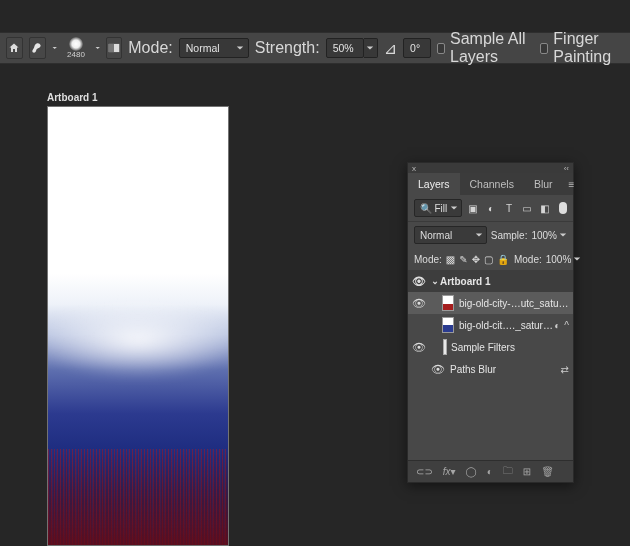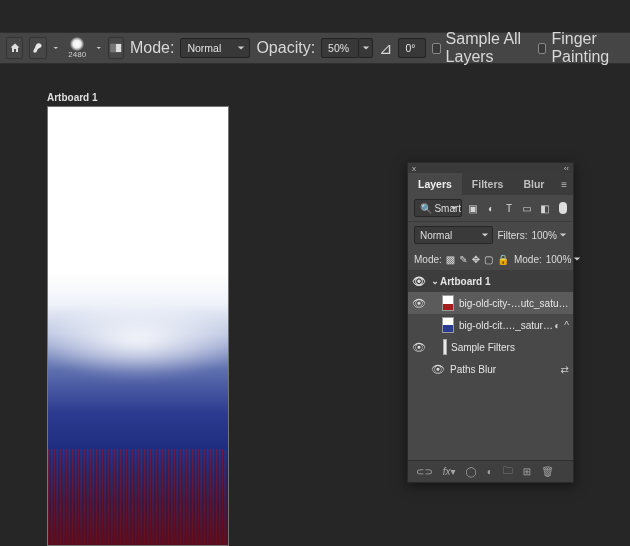--- a/index.html
+++ b/index.html
@@ -52,21 +52,21 @@
     background-image:
       linear-gradient(to top, rgba(100,10,20,0.85), rgba(100,10,20,0) ),
       repeating-linear-gradient(90deg, rgba(170,20,30,0.5) 0 1px, rgba(170,20,30,0) 1px 3px),
       repeating-linear-gradient(90deg, rgba(40,50,130,0.7) 0 1px, rgba(40,50,130,0.2) 1px 4px);
     filter: blur(0.3px);
   }
 
   
   .panel { position:absolute; top:162px; left:407px; width:167px; background:#484848; border:1px solid #2a2a2a; box-shadow: 0 3px 12px rgba(0,0,0,0.5); }
   .panel-head { height:10px; background:#3a3a3a; display:flex; justify-content:space-between; align-items:center; padding:0 4px; font-size:8px; color:#bbb; }
-  .tabs { display:flex; align-items:center; background:#3b3b3b; height:22px;font-weight:bold; }
+  .tabs { display:flex; align-items:center; background:#3b3b3b; height:22px; }
   .tab { padding: 0 10px; height:100%; display:flex; align-items:center; font-size:10.5px; color:#bfbfbf; }
   .tab.active { background:#484848; color:#eee; }
   .tabs .menu { margin-left:auto; padding:0 6px; color:#bbb; font-size:10px; }
   .panel-row { display:flex; align-items:center; gap:4px; padding:4px 6px; }
   .filter-row { border-bottom: 1px solid #3a3a3a; }
   .dd-sm { height:18px; background:#3a3a3a; border:1px solid #262626; border-radius:2px; display:flex; align-items:center; padding:0 14px 0 5px; position:relative; font-size:10px; color:#ddd; }
   .dd-sm .dd-arrow{ position:absolute; right:3px; top:50%; transform:translateY(-50%); }
   .ico { width:14px; height:14px; display:flex; align-items:center; justify-content:center; color:#d5d5d5; }
   .opacity-row, .lock-row { font-size:10px; color:#ddd; }
   .val-box { display:flex; align-items:center; gap:2px; }
@@ -123,21 +123,21 @@
   </div>
 
   <span class="ob-label">Mode:</span>
   <div class="dropdown">
     <span>Normal</span>
     <svg class="arrow dd-arrow" viewBox="0 0 10 10">
         <path d="M1 3l4 4 4-4z"></path>
       </svg>
   </div>
 
-  <span class="ob-label">Opacity:</span>
+  <span class="ob-label">Strength:</span>
   <div style="display:flex;">
     <div class="field">
         <span>50%</span>
       </div>
     <div class="mini-chev">
         <svg class="arrow" viewBox="0 0 10 10">
           <path d="M1 3l4 4 4-4z"></path>
         </svg>
       </div>
   </div>
@@ -167,52 +167,52 @@
 <div class="panel">
   <div class="panel-head">
     <span>x</span>
     <span>‹‹</span>
   </div>
   <div class="tabs">
     <div class="tab active">
         <span>Layers</span>
       </div>
     <div class="tab">
-        <span>Filters</span>
+        <span>Channels</span>
       </div>
     <div class="tab">
         <span>Blur</span>
       </div>
     <div class="menu">≡</div>
   </div>
 
   <div class="panel-row filter-row">
     <div class="dd-sm" style="width:48px">
       <span style="margin-right:2px">🔍</span>
-        <span>Smart</span>
+        <span>Fill</span>
       <svg class="arrow dd-arrow" viewBox="0 0 10 10">
           <path d="M1 3l4 4 4-4z"></path>
         </svg>
     </div>
     <div class="ico">▣</div>
     <div class="ico">◐</div>
     <div class="ico">T</div>
     <div class="ico">▭</div>
     <div class="ico">◧</div>
     <div style="margin-left:auto; width:8px; height:12px; border-radius:4px; background:#ddd"></div>
   </div>
 
   <div class="panel-row opacity-row">
     <div class="dd-sm" style="flex:1">
       <span>Normal</span>
       <svg class="arrow dd-arrow" viewBox="0 0 10 10">
           <path d="M1 3l4 4 4-4z"></path>
         </svg>
     </div>
-    <span>Filters:</span>
+    <span>Sample:</span>
     <div class="val-box">
       <span>100%</span>
       <svg class="arrow" viewBox="0 0 10 10">
           <path d="M1 3l4 4 4-4z"></path>
         </svg>
     </div>
   </div>
 
   <div class="panel-row lock-row">
     <span>Mode:</span>

